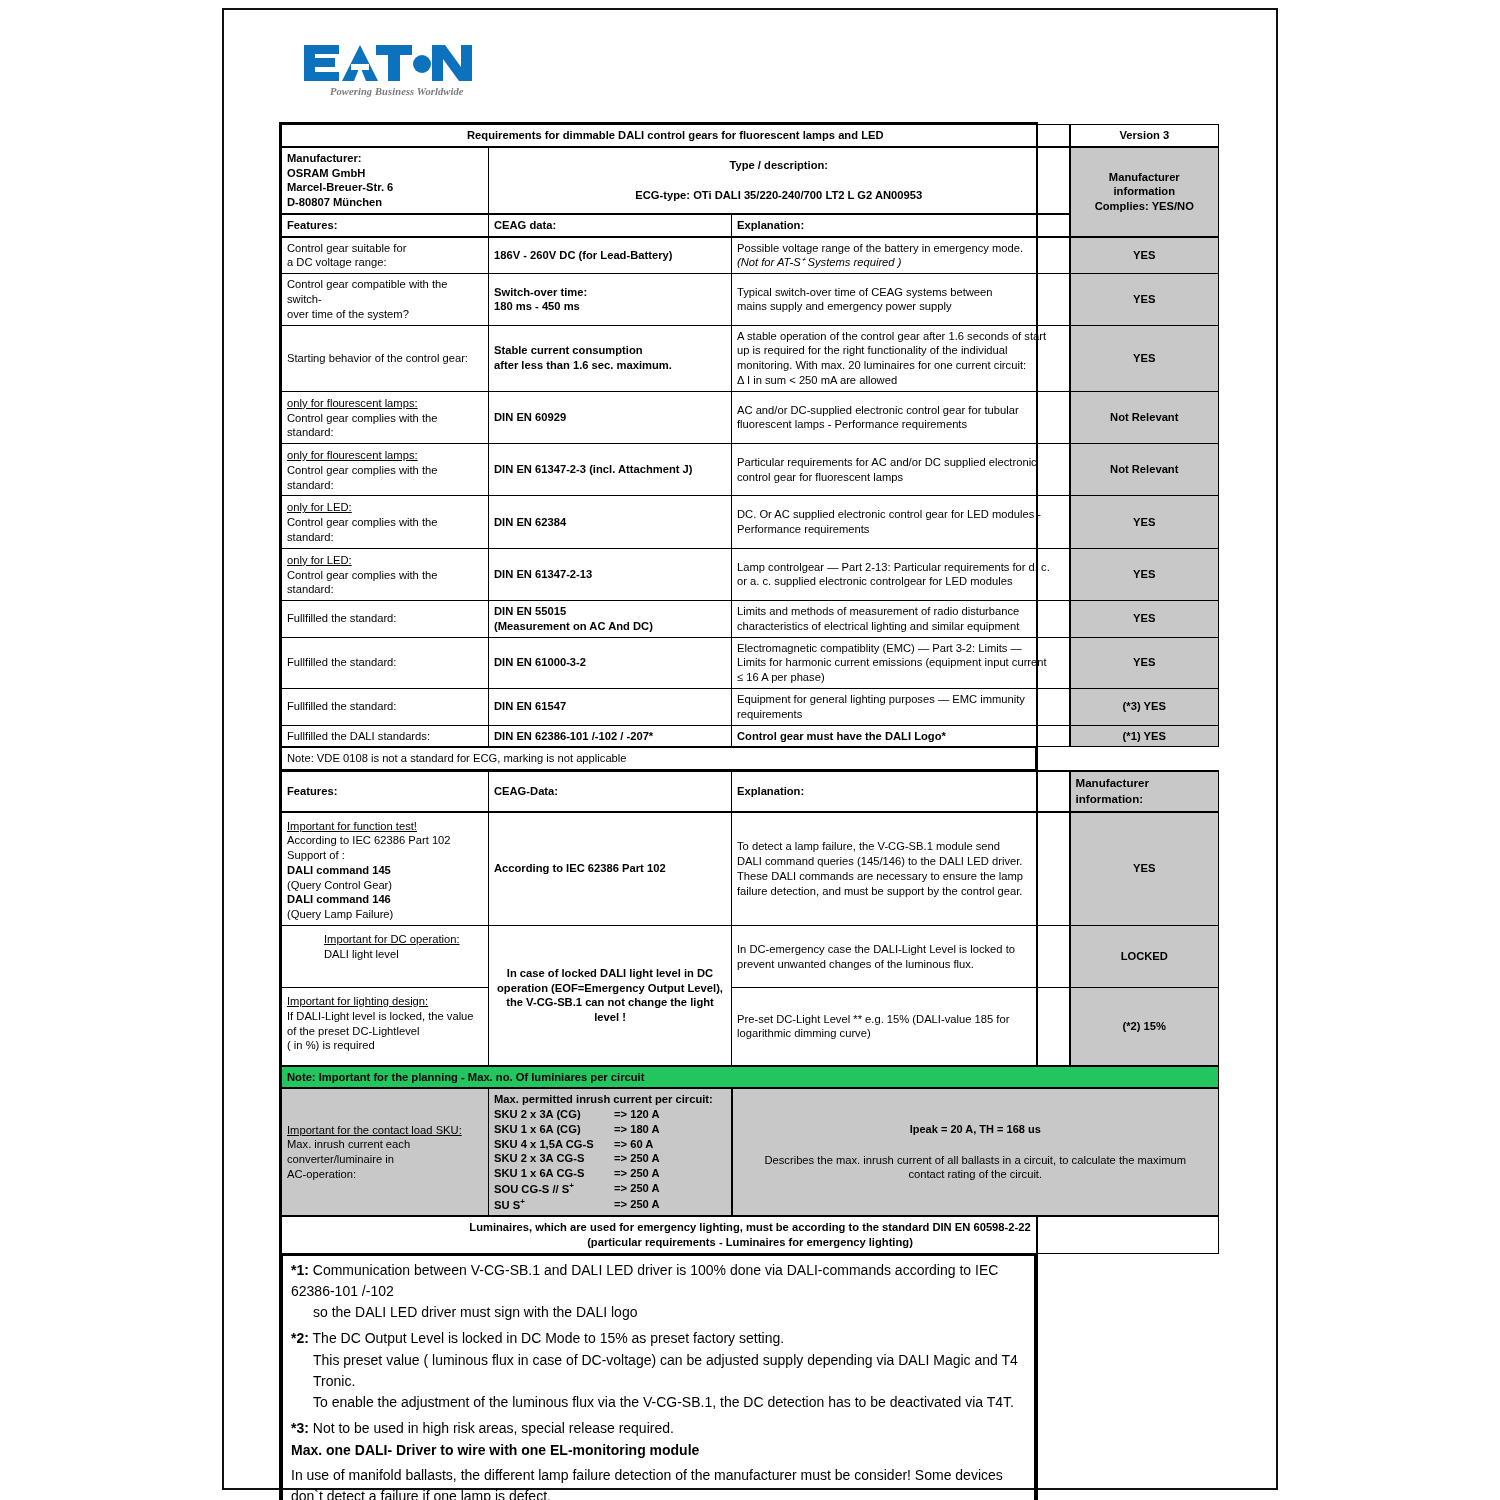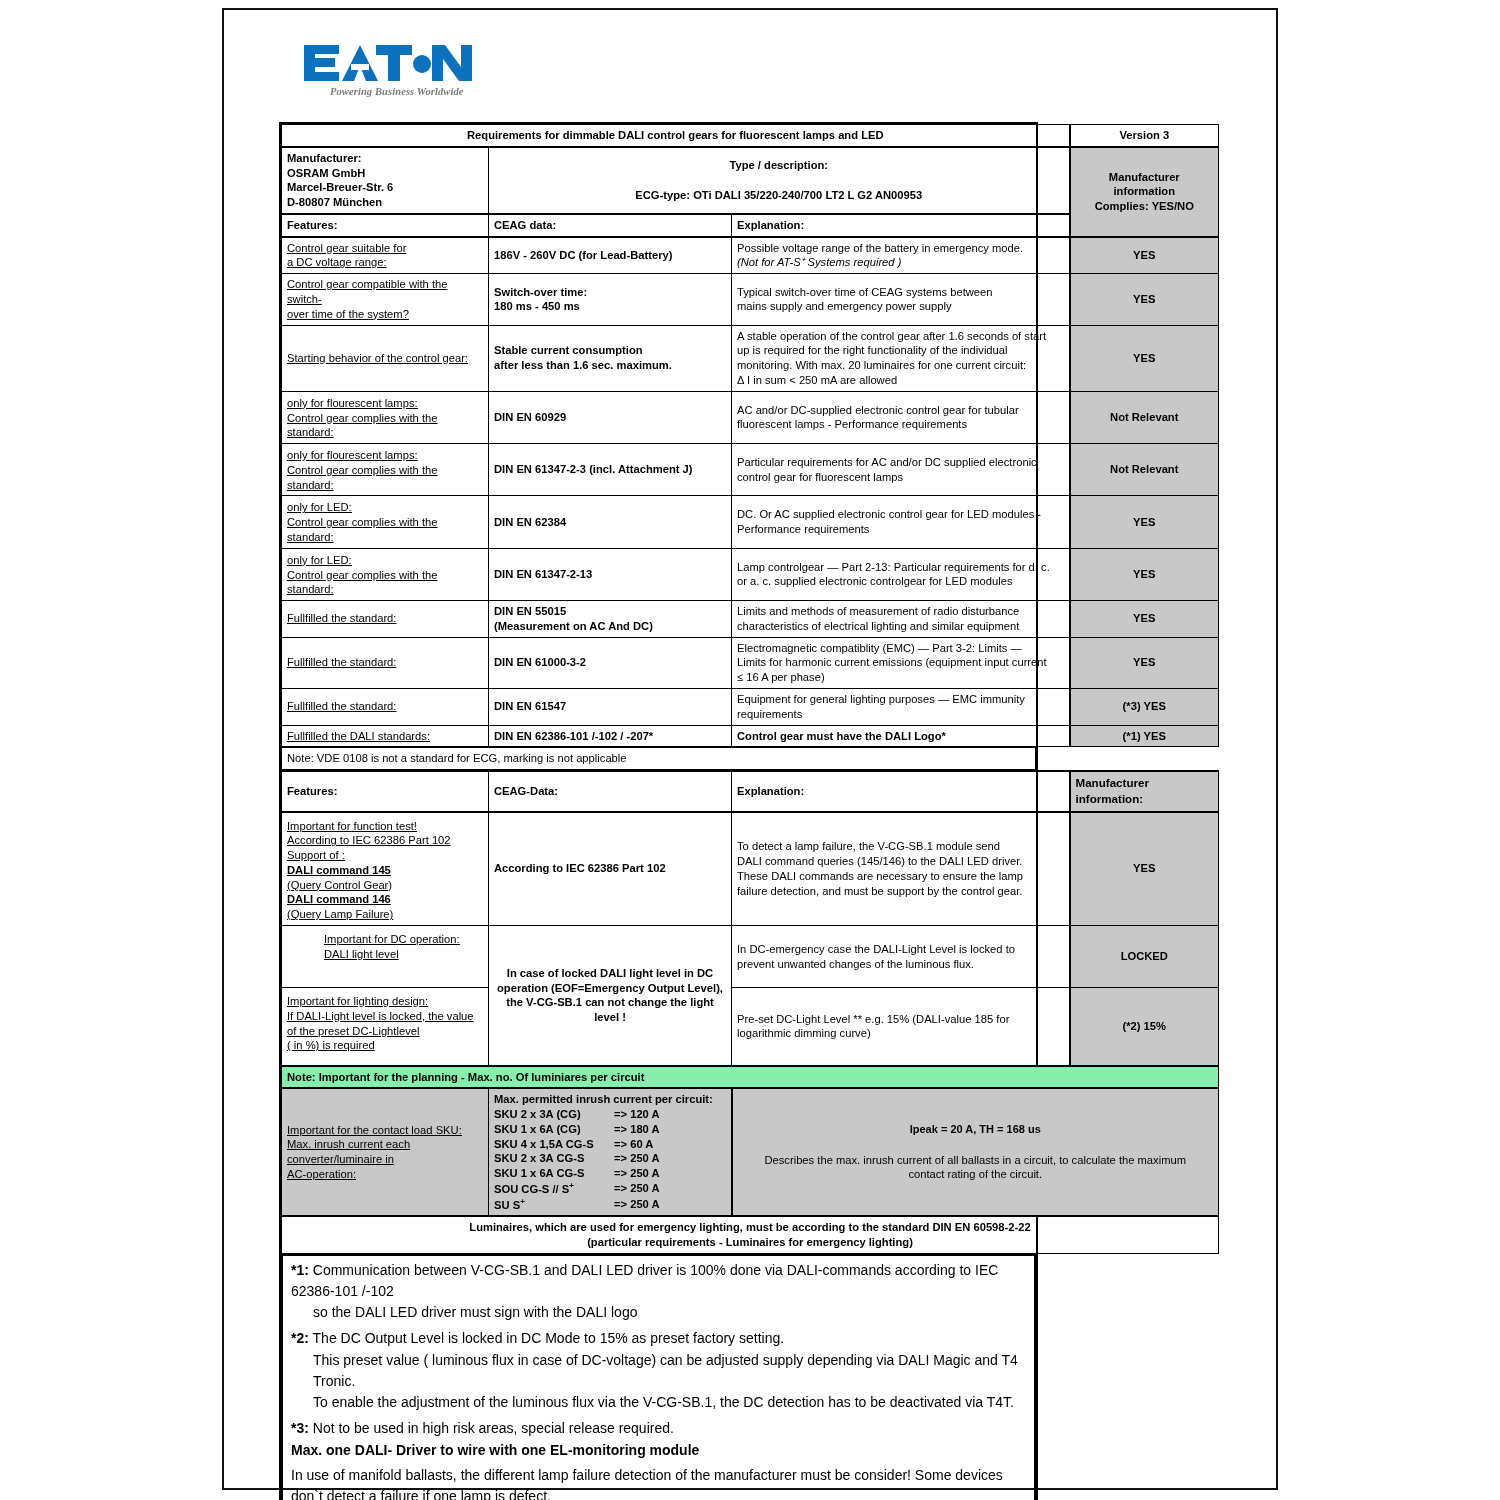--- a/index.html
+++ b/index.html
@@ -112,40 +112,40 @@
     font-size: 11.6px;
     line-height: 1.45;
   }
 
   .hdr td {
     font-weight: bold;
     font-size: 12.2px;
     padding: 2px 6px;
   }
 
-  .feat { vertical-align: middle; font-size: 11.2px; text-decoration: underline; }
+  .feat { vertical-align: middle; font-size: 11.2px; }
   .feat .und { text-decoration: underline; }
   .ceag { font-weight: bold; font-size: 11.4px; }
   .expl { font-size: 11.1px; line-height: 1.38; }
   .expl .ital { font-style: italic; }
   .verdict {
     text-align: center;
     font-weight: bold;
     font-size: 12.8px;
   }
 
   .note-row td {
     font-size: 9.4px;
     padding: 1px 5px;
     border-left: 2px solid #000;
     border-right: 2px solid #000;
   }
 
   .section-note td {
-    background: #86efac;
+    background: #22c55e;
     font-weight: bold;
     font-size: 12px;
     padding: 2px 6px 2px 22px;
   }
 
   .ceag-center {
     text-align: center;
     font-weight: bold;
     font-size: 11.6px;
     line-height: 1.42;

